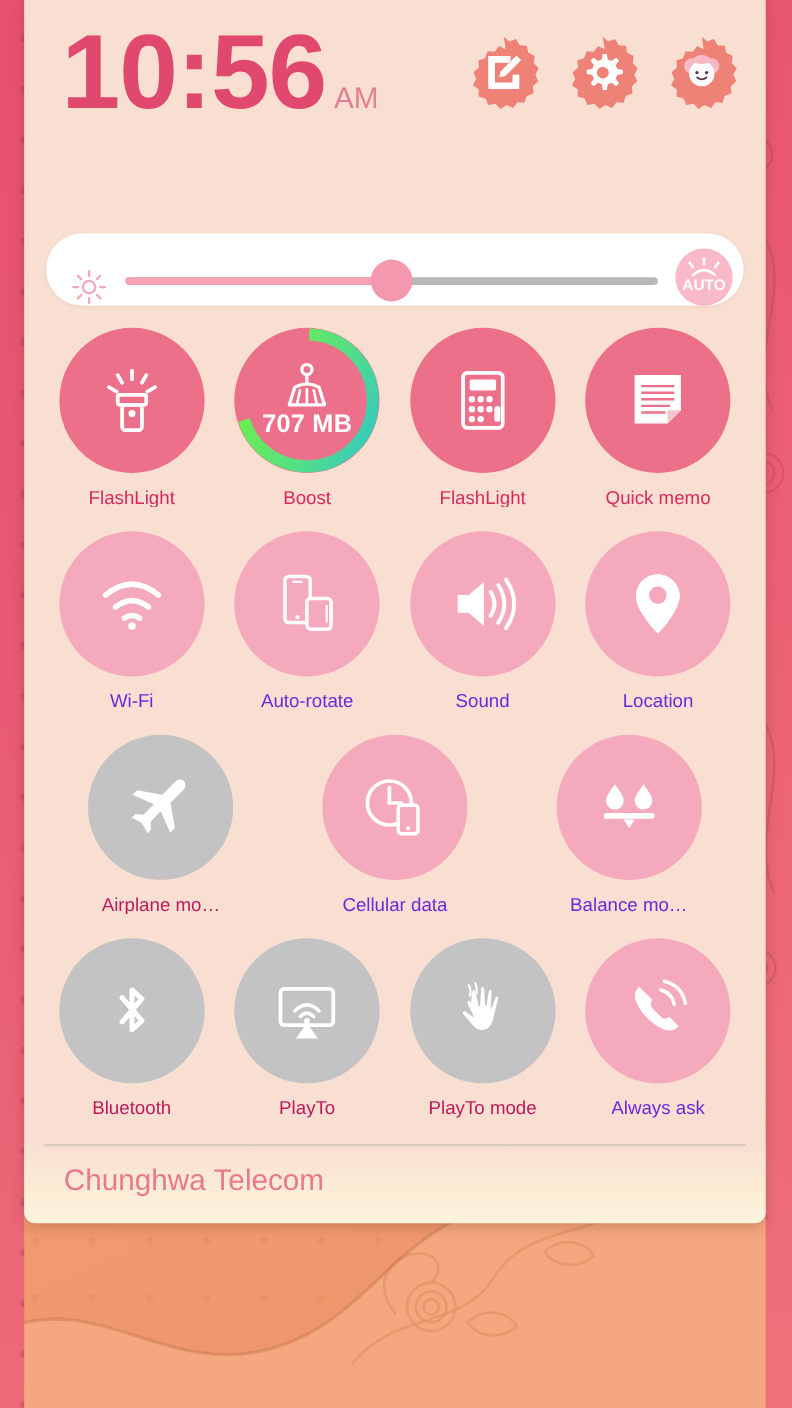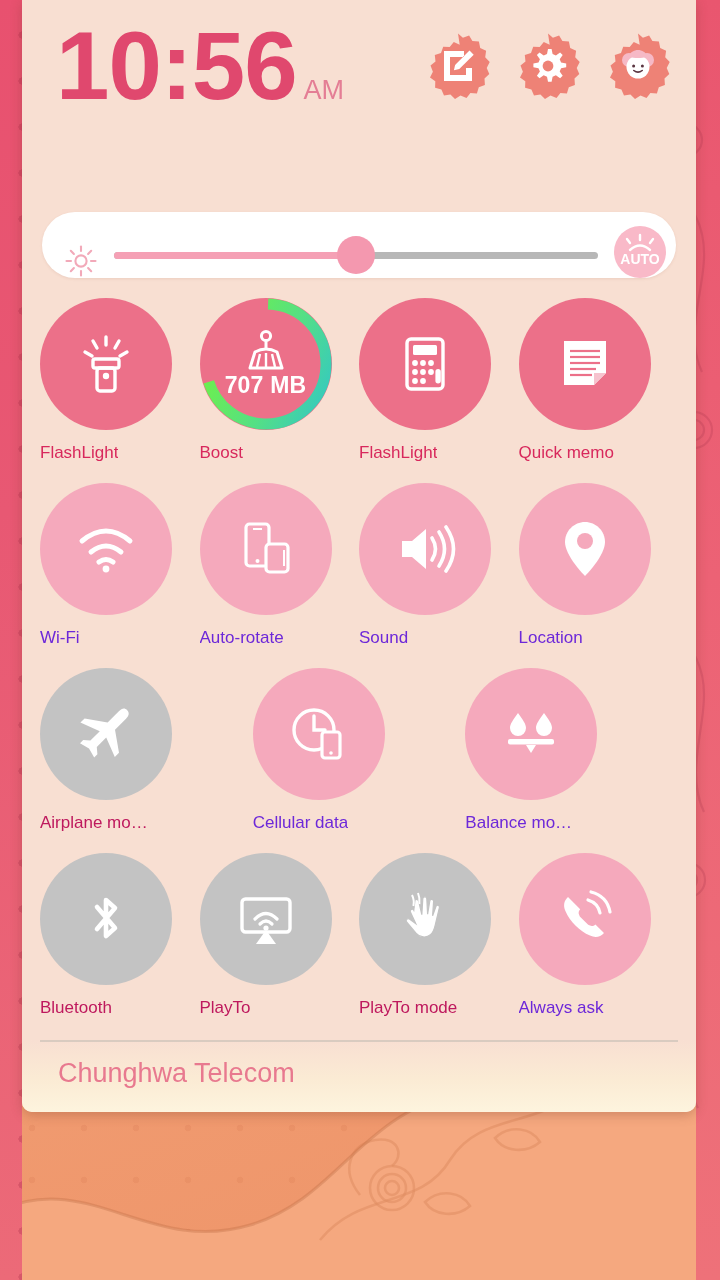--- a/index.html
+++ b/index.html
@@ -114,21 +114,21 @@
 
   
   #grid {
     flex:1; padding:20px 18px 0 18px;
     display:flex; flex-direction:column;
   }
   .tile-row {
     display:flex; height:185px;
   }
   .tile {
-    flex:1; display:flex; flex-direction:column; align-items:flex-start;
+    flex:1; display:flex; flex-direction:column; align-items:center;
   }
   .tile-circle {
     width:132px; height:132px; border-radius:50%;
     display:flex; align-items:center; justify-content:center;
     position:relative;
   }
   .tile-circle.on-strong { background:#EC7089; }
   .tile-circle.on-soft   { background:#F5A9BC; }
   .tile-circle.off       { background:#C3C3C3; }
   .tile-icon { width:66px; height:66px; }

